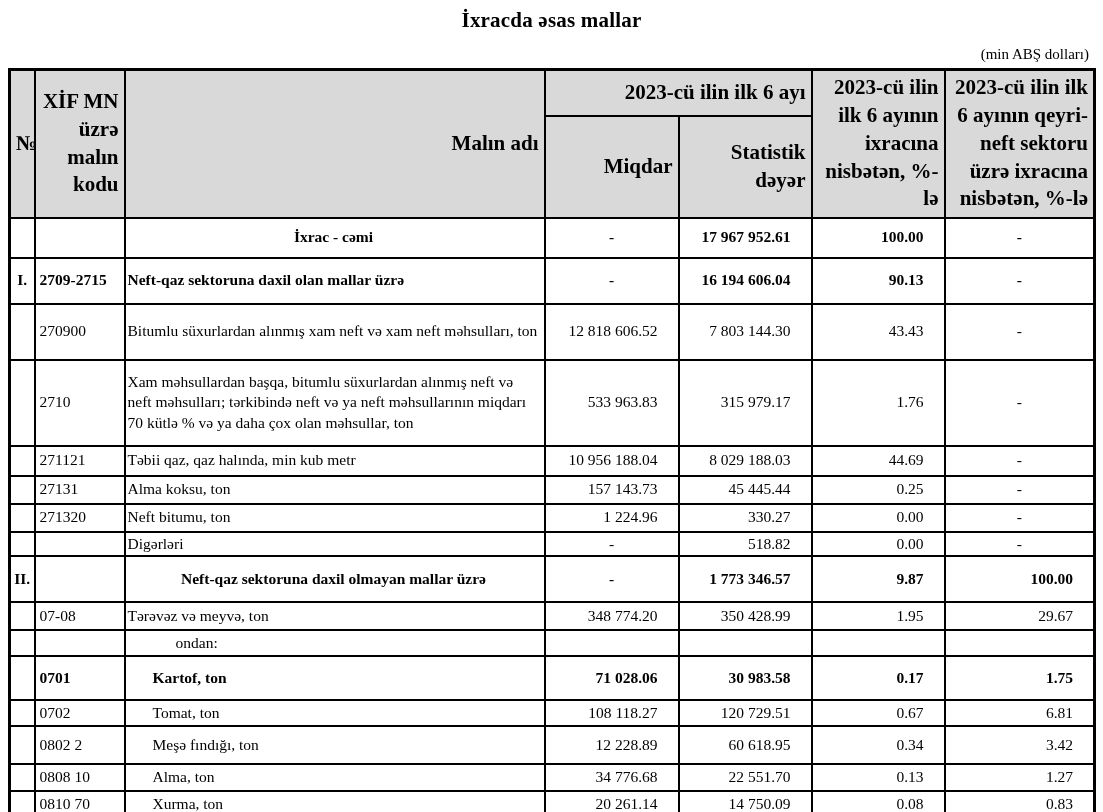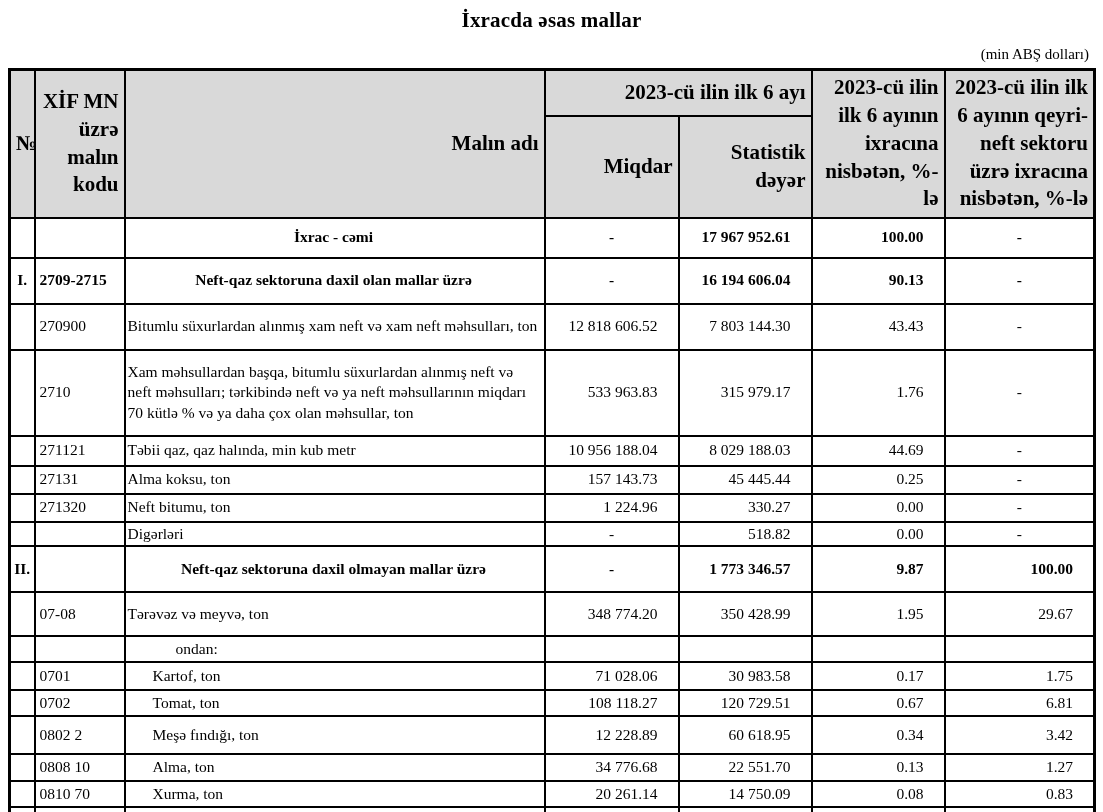--- a/index.html
+++ b/index.html
@@ -92,27 +92,27 @@
         <td class="c-code"></td>
         <td class="c-name" style="text-align: center;">İxrac - cəmi</td>
         <td class="dash">-</td>
         <td class="num">17 967 952.61</td>
         <td class="num">100.00</td>
         <td class="dash">-</td>
       </tr>
       <tr class="bold" style="height: 46px;">
         <td class="c-no">I.</td>
         <td class="c-code">2709-2715</td>
-        <td class="c-name" style="text-align: center;">Neft-qaz sektoruna daxil olan mallar üzrə</td>
+        <td class="c-name" style="text-align: left;">Neft-qaz sektoruna daxil olan mallar üzrə</td>
         <td class="dash">-</td>
         <td class="num">16 194 606.04</td>
         <td class="num">90.13</td>
         <td class="dash">-</td>
       </tr>
-      <tr style="height: 46px; margin-top: 14px;">
+      <tr style="height: 56px; margin-top: 14px;">
         <td class="c-no"></td>
         <td class="c-code">270900</td>
         <td class="c-name">Bitumlu süxurlardan alınmış xam neft və xam neft məhsulları, ton</td>
         <td class="num">12 818 606.52</td>
         <td class="num">7 803 144.30</td>
         <td class="num">43.43</td>
         <td class="dash">-</td>
       </tr>
       <tr style="height: 86px;">
         <td class="c-no"></td>
@@ -161,39 +161,39 @@
       </tr>
       <tr class="bold" style="height: 46px;">
         <td class="c-no">II.</td>
         <td class="c-code"></td>
         <td class="c-name" style="text-align: center; margin-top: 48px;">Neft-qaz sektoruna daxil olmayan mallar üzrə</td>
         <td class="dash">-</td>
         <td class="num">1 773 346.57</td>
         <td class="num">9.87</td>
         <td class="num">100.00</td>
       </tr>
-      <tr style="height: 44px;">
+      <tr style="height: 28px;">
         <td class="c-no"></td>
         <td class="c-code">07-08</td>
         <td class="c-name">Tərəvəz və meyvə, ton</td>
         <td class="num">348 774.20</td>
         <td class="num">350 428.99</td>
         <td class="num">1.95</td>
         <td class="num">29.67</td>
       </tr>
       <tr style="height: 26px;">
         <td class="c-no"></td>
         <td class="c-code"></td>
         <td class="c-name" style="padding-left: 50px;">ondan:</td>
         <td></td>
         <td></td>
         <td></td>
         <td></td>
       </tr>
-      <tr style="height: 28px;">
+      <tr style="height: 44px; font-weight: bold;">
         <td class="c-no"></td>
         <td class="c-code">0701</td>
         <td class="c-name" style="padding-left: 27px;">Kartof, ton</td>
         <td class="num">71 028.06</td>
         <td class="num">30 983.58</td>
         <td class="num">0.17</td>
         <td class="num">1.75</td>
       </tr>
       <tr style="height: 26px;">
         <td class="c-no"></td>

